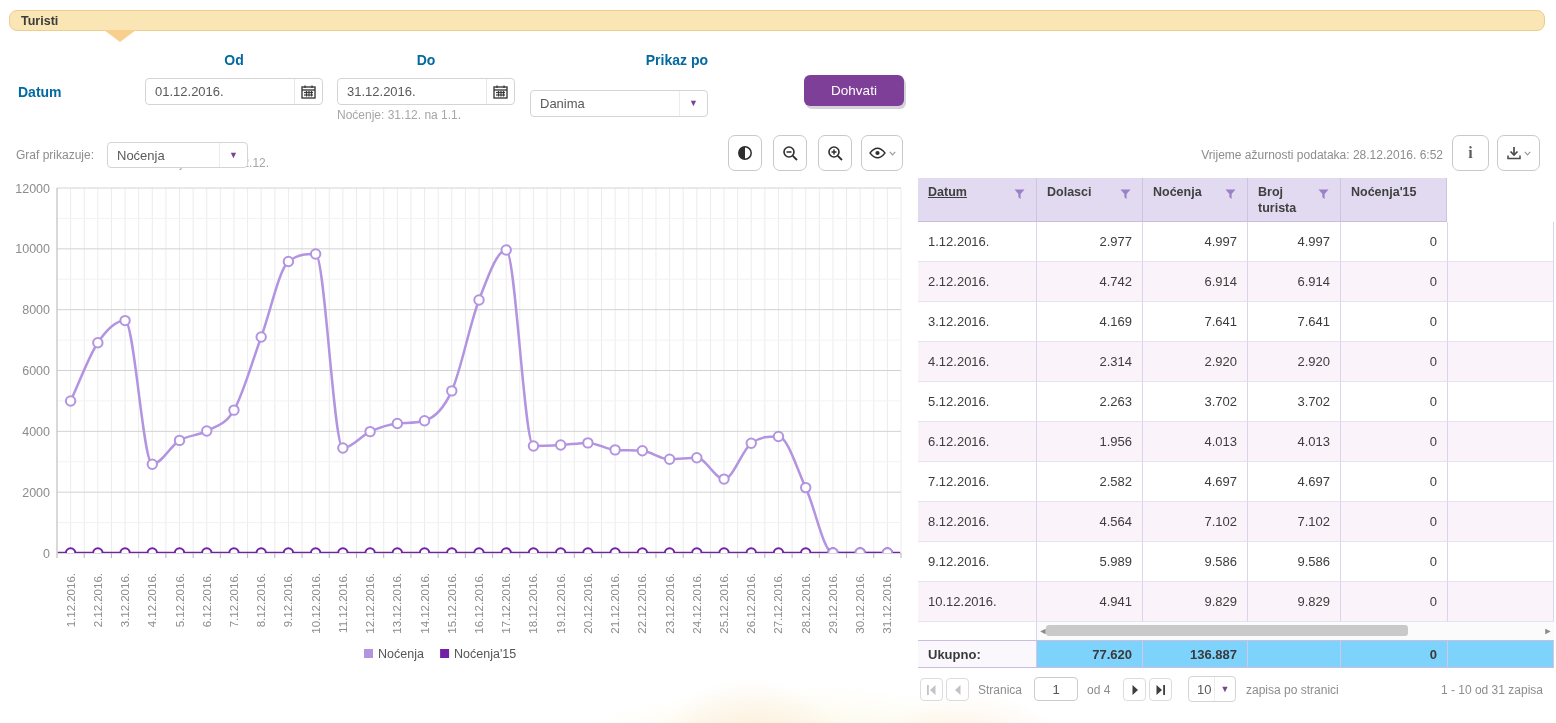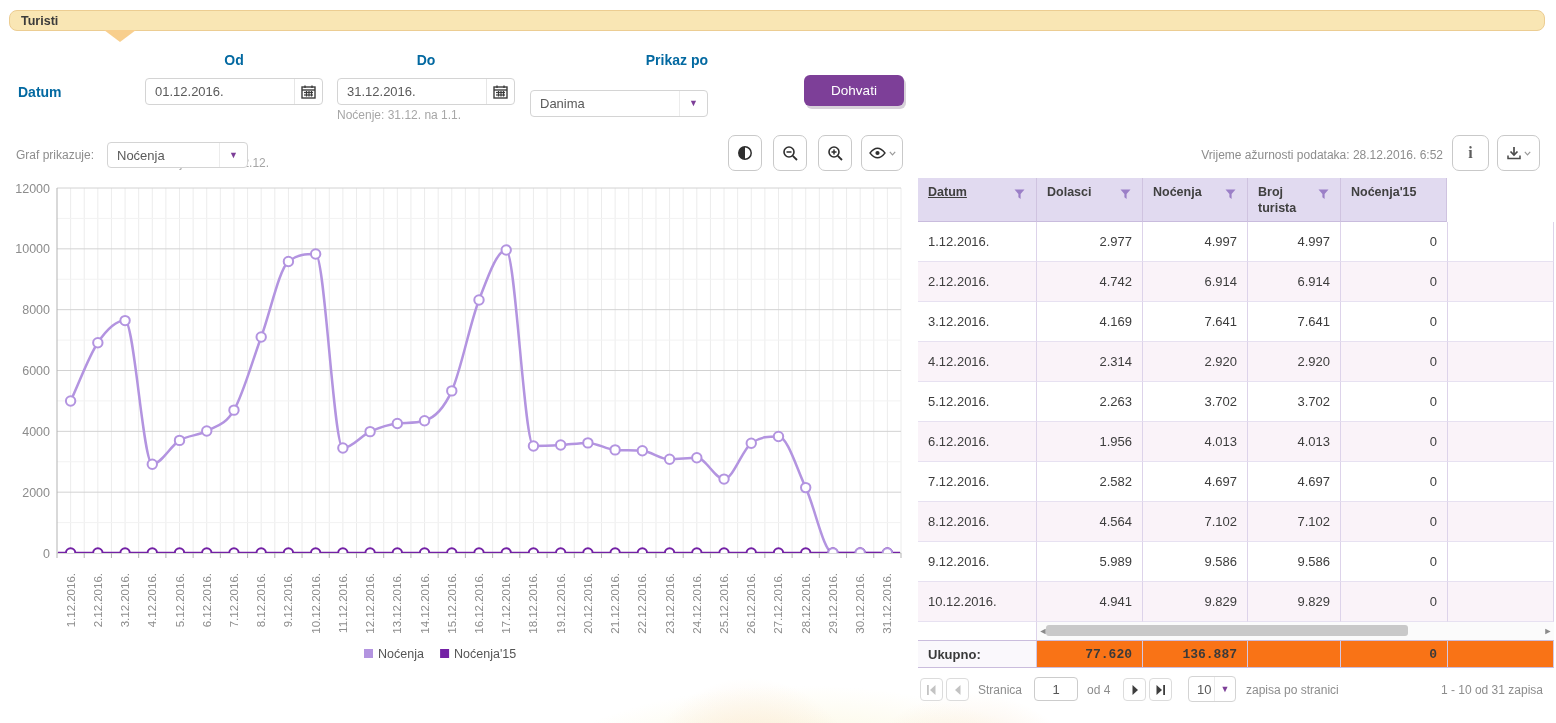--- a/index.html
+++ b/index.html
@@ -32,21 +32,21 @@
   .dcell.num{justify-content:flex-end;padding-right:10px;}
   .dcell.txt{padding-left:10px;}
   .scrollrow{display:flex;height:18px;}
   .sr-left{box-sizing:border-box;border-right:1px solid #ddd3ea;background:#fff;}
   .sr-track{position:relative;flex:1;background:#fbfbfb;}
   .sr-thumb{position:absolute;left:9px;top:3px;width:362px;height:11px;background:#c9c9c9;border-radius:3px;}
   .sr-arrow{position:absolute;top:3px;width:10px;height:12px;color:#8a8a8a;font-size:9px;line-height:12px;text-align:center;}
   .trow{display:flex;border-top:1px solid #cabddd;border-bottom:1px solid #cabddd;}
   .tcell{box-sizing:border-box;height:26px;border-right:1px solid #d3c7e4;font-size:13px;font-weight:bold;color:#3a3a3a;display:flex;align-items:center;}
   .tcell.lbl{background:#faf8fc;padding-left:10px;}
-  .tcell.num{background:#f97316;justify-content:flex-end;padding-right:10px;font-family:Liberation Mono, monospace;}
+  .tcell.num{background:#7dd3fc;justify-content:flex-end;padding-right:10px;}
   
   .pbtn{position:absolute;top:678px;width:23px;height:23px;background:#fff;border:1px solid #dcdcdc;border-radius:4px;box-sizing:border-box;display:flex;align-items:center;justify-content:center;}
   .pinput{position:absolute;left:1034px;top:677px;width:44px;height:24px;border:1px solid #ccc;border-radius:4px;box-sizing:border-box;text-align:center;font-size:13px;color:#555;font-family:"Liberation Sans",sans-serif;}
   .psel{position:absolute;left:1188px;top:676px;width:48px;height:26px;}
 </style>
 </head>
 <body>
 
 <div id="stage">
 

